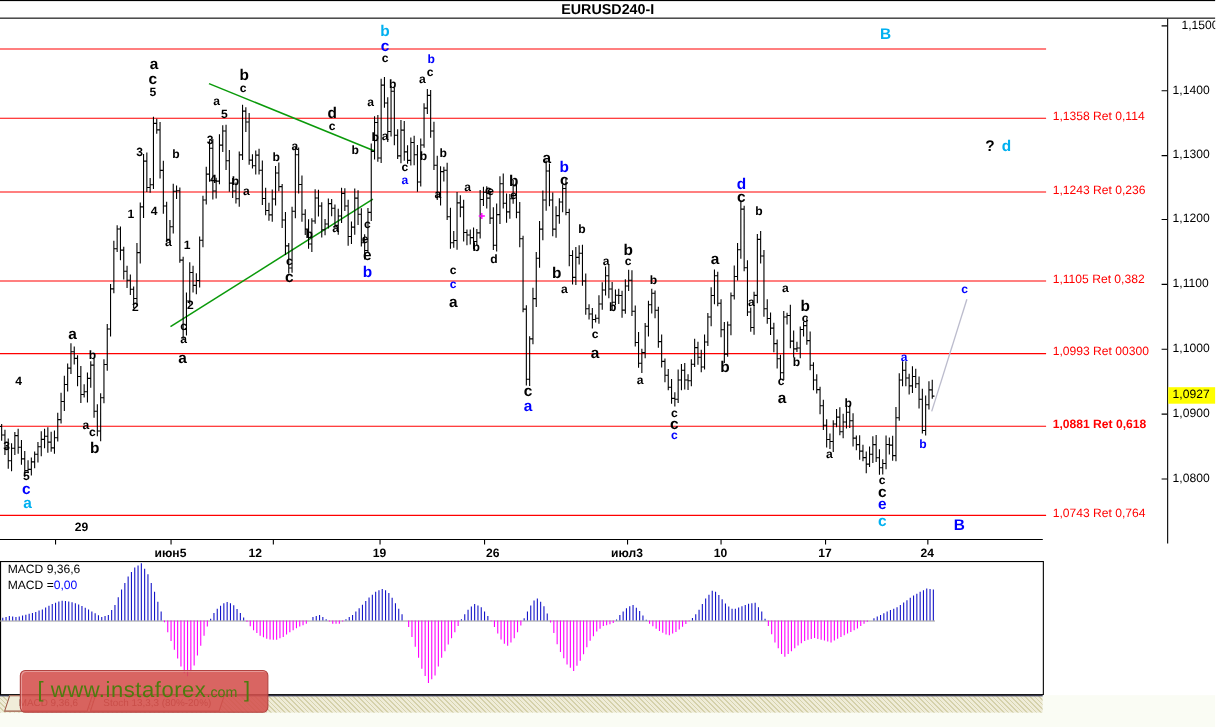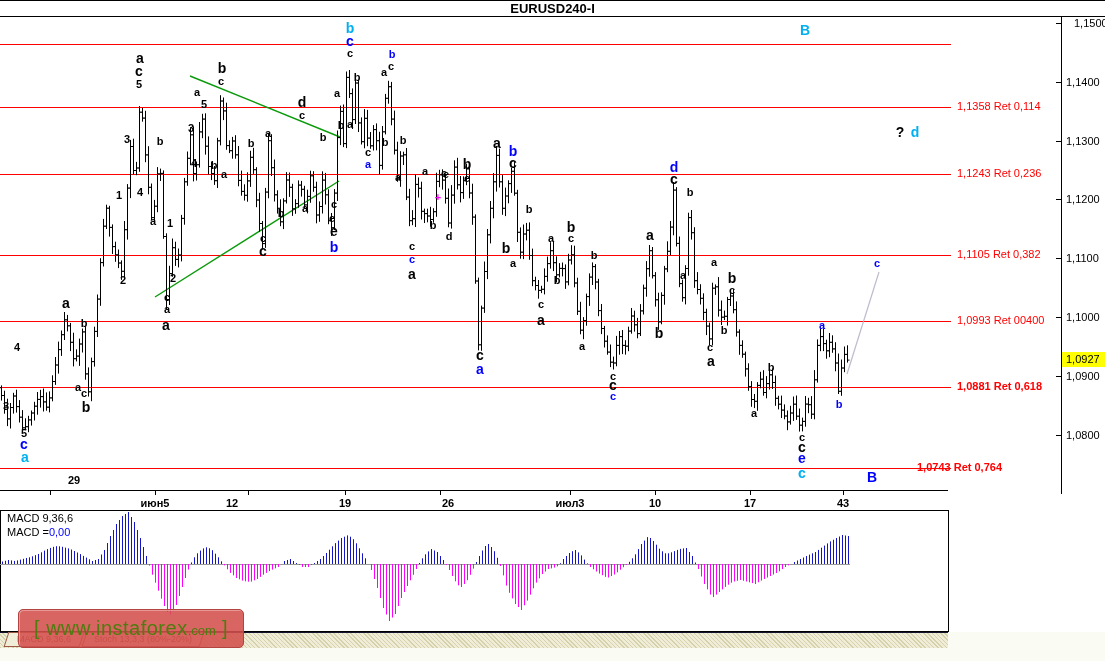--- a/index.html
+++ b/index.html
@@ -75,40 +75,40 @@
       <line x1="750.5" y1="490" x2="750.5" y2="495" stroke="#000"></line>
       <line x1="843.5" y1="490" x2="843.5" y2="495" stroke="#000"></line>
       <path d="M2.5 564V561.5M5.5 564V560.8M8.5 564V560.0M11.5 564V560.4M14.5 564V560.9M17.5 564V560.4M20.5 564V559.6M23.5 564V558.8M26.5 564V558.0M29.5 564V557.3M32.5 564V556.3M35.5 564V555.1M38.5 564V554.0M41.5 564V552.3M44.5 564V550.6M47.5 564V549.1M50.5 564V547.9M53.5 564V546.8M56.5 564V546.2M59.5 564V546.3M62.5 564V546.8M65.5 564V547.6M68.5 564V548.4M71.5 564V549.5M74.5 564V551.0M77.5 564V552.5M80.5 564V554.1M83.5 564V555.9M86.5 564V557.6M89.5 564V559.3M92.5 564V561.0M95.5 564V560.0M98.5 564V559.0M101.5 564V554.5M104.5 564V550.0M107.5 564V543.0M110.5 564V536.0M113.5 564V530.0M116.5 564V524.0M119.5 564V520.0M122.5 564V516.0M125.5 564V514.0M128.5 564V512.0M131.5 564V517.0M134.5 564V522.0M137.5 564V530.0M140.5 564V538.0M143.5 564V547.0M146.5 564V556.0M191.5 564V562.4M194.5 564V557.3M197.5 564V553.3M200.5 564V550.6M203.5 564V548.4M206.5 564V547.3M209.5 564V548.3M212.5 564V550.2M215.5 564V553.7M218.5 564V557.3M221.5 564V561.3M284.5 564V561.0M287.5 564V560.0M290.5 564V559.0M293.5 564V561.0M296.5 564V563.0M314.5 564V563.0M317.5 564V561.0M320.5 564V559.0M323.5 564V556.0M326.5 564V553.0M329.5 564V549.7M332.5 564V546.3M335.5 564V543.1M338.5 564V540.6M341.5 564V538.0M344.5 564V536.7M347.5 564V535.4M350.5 564V536.7M353.5 564V539.2M356.5 564V543.3M359.5 564V548.3M362.5 564V553.3M365.5 564V558.3M419.5 564V563.0M422.5 564V558.3M425.5 564V554.3M428.5 564V551.4M431.5 564V549.0M434.5 564V550.5M437.5 564V552.0M440.5 564V556.0M443.5 564V560.0M476.5 564V562.0M479.5 564V556.0M482.5 564V550.5M485.5 564V546.0M488.5 564V544.0M491.5 564V547.0M494.5 564V551.2M497.5 564V557.8M560.5 564V563.2M563.5 564V559.0M566.5 564V556.0M569.5 564V553.0M572.5 564V551.2M575.5 564V550.0M578.5 564V552.4M581.5 564V555.4M584.5 564V559.6M587.5 564V563.4M629.5 564V561.8M632.5 564V558.3M635.5 564V554.3M638.5 564V549.1M641.5 564V544.0M644.5 564V540.6M647.5 564V537.1M650.5 564V538.0M653.5 564V541.0M656.5 564V544.7M659.5 564V548.7M662.5 564V551.3M665.5 564V553.3M668.5 564V553.3M671.5 564V552.3M674.5 564V551.1M677.5 564V549.9M680.5 564V548.9M683.5 564V548.4M686.5 564V548.0M689.5 564V552.0M692.5 564V556.0M695.5 564V562.5M794.5 564V562.0M797.5 564V560.5M800.5 564V559.0M803.5 564V557.5M806.5 564V556.0M809.5 564V554.6M812.5 564V553.3M815.5 564V552.0M818.5 564V549.9M821.5 564V547.7M824.5 564V545.6M827.5 564V543.4M830.5 564V541.4M833.5 564V539.7M836.5 564V538.0M839.5 564V536.5M842.5 564V535.0M845.5 564V535.5M848.5 564V536.0" stroke="#1414c8" stroke-width="1" fill="none"></path>
       <path d="M149.5 564V565.6M152.5 564V574.7M155.5 564V582.7M158.5 564V590.7M161.5 564V598.7M164.5 564V606.0M167.5 564V612.0M170.5 564V614.7M173.5 564V610.7M176.5 564V605.0M179.5 564V596.0M182.5 564V587.0M185.5 564V578.0M188.5 564V569.6M224.5 564V565.3M227.5 564V569.3M230.5 564V572.9M233.5 564V575.4M236.5 564V578.0M239.5 564V579.3M242.5 564V580.6M245.5 564V581.3M248.5 564V581.7M251.5 564V581.6M254.5 564V580.3M257.5 564V579.0M260.5 564V576.9M263.5 564V574.7M266.5 564V572.9M269.5 564V571.1M272.5 564V569.6M275.5 564V568.3M278.5 564V567.0M299.5 564V565.0M302.5 564V567.0M305.5 564V567.0M308.5 564V567.0M311.5 564V565.0M371.5 564V570.0M374.5 564V579.0M377.5 564V588.0M380.5 564V598.0M383.5 564V608.0M386.5 564V614.5M389.5 564V621.0M392.5 564V617.5M395.5 564V614.0M398.5 564V606.0M401.5 564V598.0M404.5 564V592.0M407.5 564V586.0M410.5 564V580.3M413.5 564V574.8M416.5 564V569.0M446.5 564V564.8M449.5 564V570.0M452.5 564V576.0M455.5 564V581.3M458.5 564V585.3M461.5 564V587.0M464.5 564V584.0M467.5 564V580.2M470.5 564V574.8M473.5 564V568.6M500.5 564V566.0M503.5 564V575.4M506.5 564V585.6M509.5 564V592.8M512.5 564V598.4M515.5 564V604.0M518.5 564V607.0M521.5 564V610.0M524.5 564V605.3M527.5 564V600.6M530.5 564V594.7M533.5 564V588.3M536.5 564V582.6M539.5 564V578.3M542.5 564V574.0M545.5 564V571.5M548.5 564V569.0M551.5 564V568.4M554.5 564V567.6M557.5 564V566.4M590.5 564V567.0M593.5 564V569.3M596.5 564V571.5M599.5 564V573.6M602.5 564V575.2M605.5 564V576.9M608.5 564V577.5M611.5 564V576.0M614.5 564V574.5M617.5 564V572.3M620.5 564V569.7M623.5 564V567.2M626.5 564V564.7M698.5 564V569.0M701.5 564V576.5M704.5 564V584.0M707.5 564V589.3M710.5 564V594.5M713.5 564V597.1M716.5 564V594.6M719.5 564V592.0M722.5 564V589.4M725.5 564V586.9M728.5 564V584.7M731.5 564V582.7M734.5 564V581.5M737.5 564V580.8M740.5 564V580.0M743.5 564V580.8M746.5 564V581.5M749.5 564V582.3M752.5 564V583.1M755.5 564V584.0M758.5 564V582.3M761.5 564V580.6M764.5 564V579.0M767.5 564V577.5M770.5 564V576.0M773.5 564V574.5M776.5 564V573.0M779.5 564V571.3M782.5 564V569.1M785.5 564V567.0M788.5 564V565.3" stroke="#ff00ff" stroke-width="1" fill="none"></path>
     </svg>
 
   <div id="overlay-labels">
       <div class="fib-lbl" style="left: 957px; top: 99.5386px;">1,1358 Ret 0,114</div>
       <div class="fib-lbl" style="left: 957px; top: 167.193px;">1,1243 Ret 0,236</div>
       <div class="fib-lbl" style="left: 957px; top: 248.378px;">1,1105 Ret 0,382</div>
-      <div class="fib-lbl" style="left: 957px; top: 314.268px;">1,0993 Ret 00400</div>
+      <div class="fib-lbl" style="left: 957px; top: 314.268px;">1,0993 Ret 00300</div>
       <div class="fib-lbl" style="left: 957px; top: 380.158px; font-weight: bold;">1,0881 Ret 0,618</div>
-      <div class="fib-lbl" style="left: 917px; top: 461.343px; font-weight: bold;">1,0743 Ret 0,764</div>
+      <div class="fib-lbl" style="left: 957px; top: 461.343px;">1,0743 Ret 0,764</div>
       <div class="ptick" style="left: 1066px; top: 17px; margin-left: 8px;">1,1500</div>
       <div class="ptick" style="left: 1066px; top: 75.83px;">1,1400</div>
       <div class="ptick" style="left: 1066px; top: 134.66px;">1,1300</div>
       <div class="ptick" style="left: 1066px; top: 193.49px;">1,1200</div>
       <div class="ptick" style="left: 1066px; top: 252.32px;">1,1100</div>
       <div class="ptick" style="left: 1066px; top: 311.15px;">1,1000</div>
       <div class="ptick" style="left: 1066px; top: 369.98px;">1,0900</div>
       <div class="ptick" style="left: 1066px; top: 428.81px;">1,0800</div>
       <div class="ttick" style="left: 50px; top: 474px; margin-left: 24px;">29</div>
       <div class="ttick" style="left: 155px; top: 497px;">июн5</div>
       <div class="ttick" style="left: 232px; top: 497px;">12</div>
       <div class="ttick" style="left: 345px; top: 497px;">19</div>
       <div class="ttick" style="left: 448px; top: 497px;">26</div>
       <div class="ttick" style="left: 570px; top: 497px;">июл3</div>
       <div class="ttick" style="left: 655px; top: 497px;">10</div>
       <div class="ttick" style="left: 750px; top: 497px;">17</div>
-      <div class="ttick" style="left: 843px; top: 497px;">43</div>
+      <div class="ttick" style="left: 843px; top: 497px;">24</div>
       <div class="lbl" style="left: 140px; top: 58px; color: rgb(0, 0, 0); font-size: 14px;">a</div>
       <div class="lbl" style="left: 139px; top: 71px; color: rgb(0, 0, 0); font-size: 14px;">c</div>
       <div class="lbl" style="left: 139px; top: 84px; color: rgb(0, 0, 0); font-size: 11px;">5</div>
       <div class="lbl" style="left: 127px; top: 139px; color: rgb(0, 0, 0); font-size: 11px;">3</div>
       <div class="lbl" style="left: 119px; top: 195px; color: rgb(0, 0, 0); font-size: 11px;">1</div>
       <div class="lbl" style="left: 140px; top: 192px; color: rgb(0, 0, 0); font-size: 11px;">4</div>
       <div class="lbl" style="left: 123px; top: 280px; color: rgb(0, 0, 0); font-size: 11px;">2</div>
       <div class="lbl" style="left: 153px; top: 221px; color: rgb(0, 0, 0); font-size: 11px;">a</div>
       <div class="lbl" style="left: 160px; top: 141px; color: rgb(0, 0, 0); font-size: 11px;">b</div>
       <div class="lbl" style="left: 170px; top: 223px; color: rgb(0, 0, 0); font-size: 11px;">1</div>

